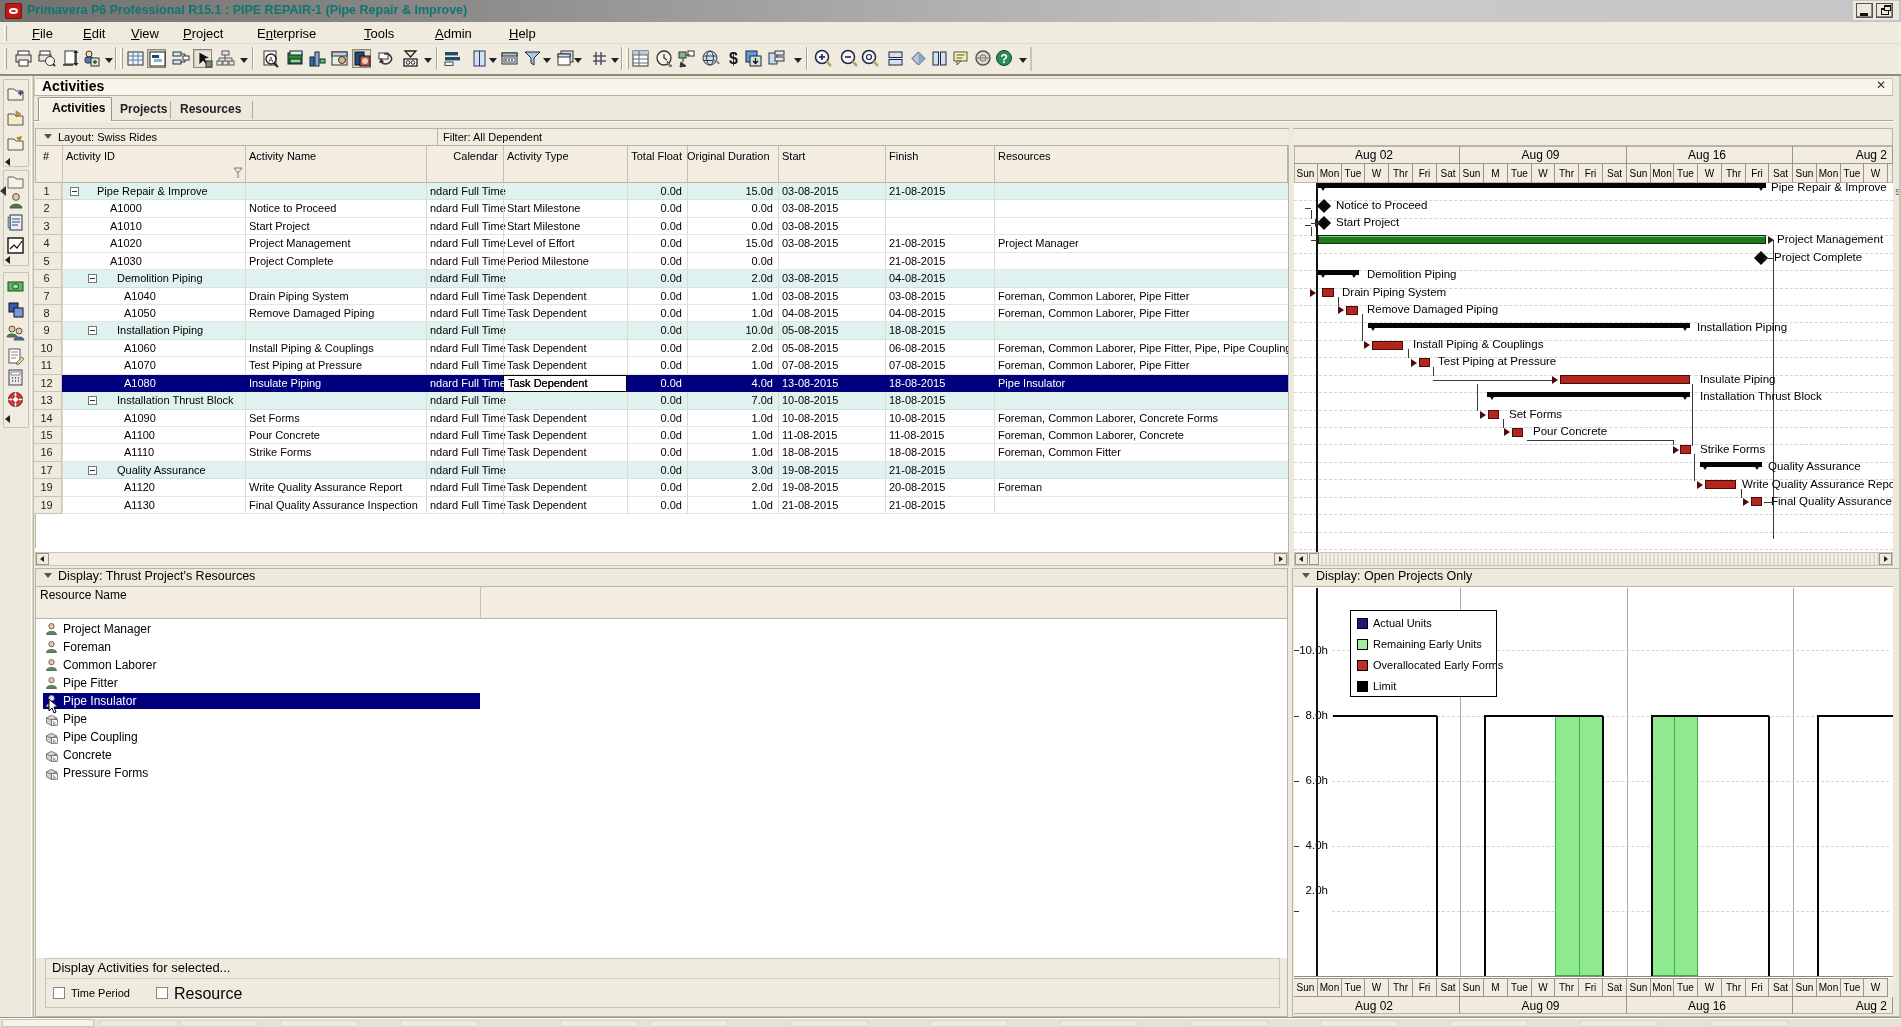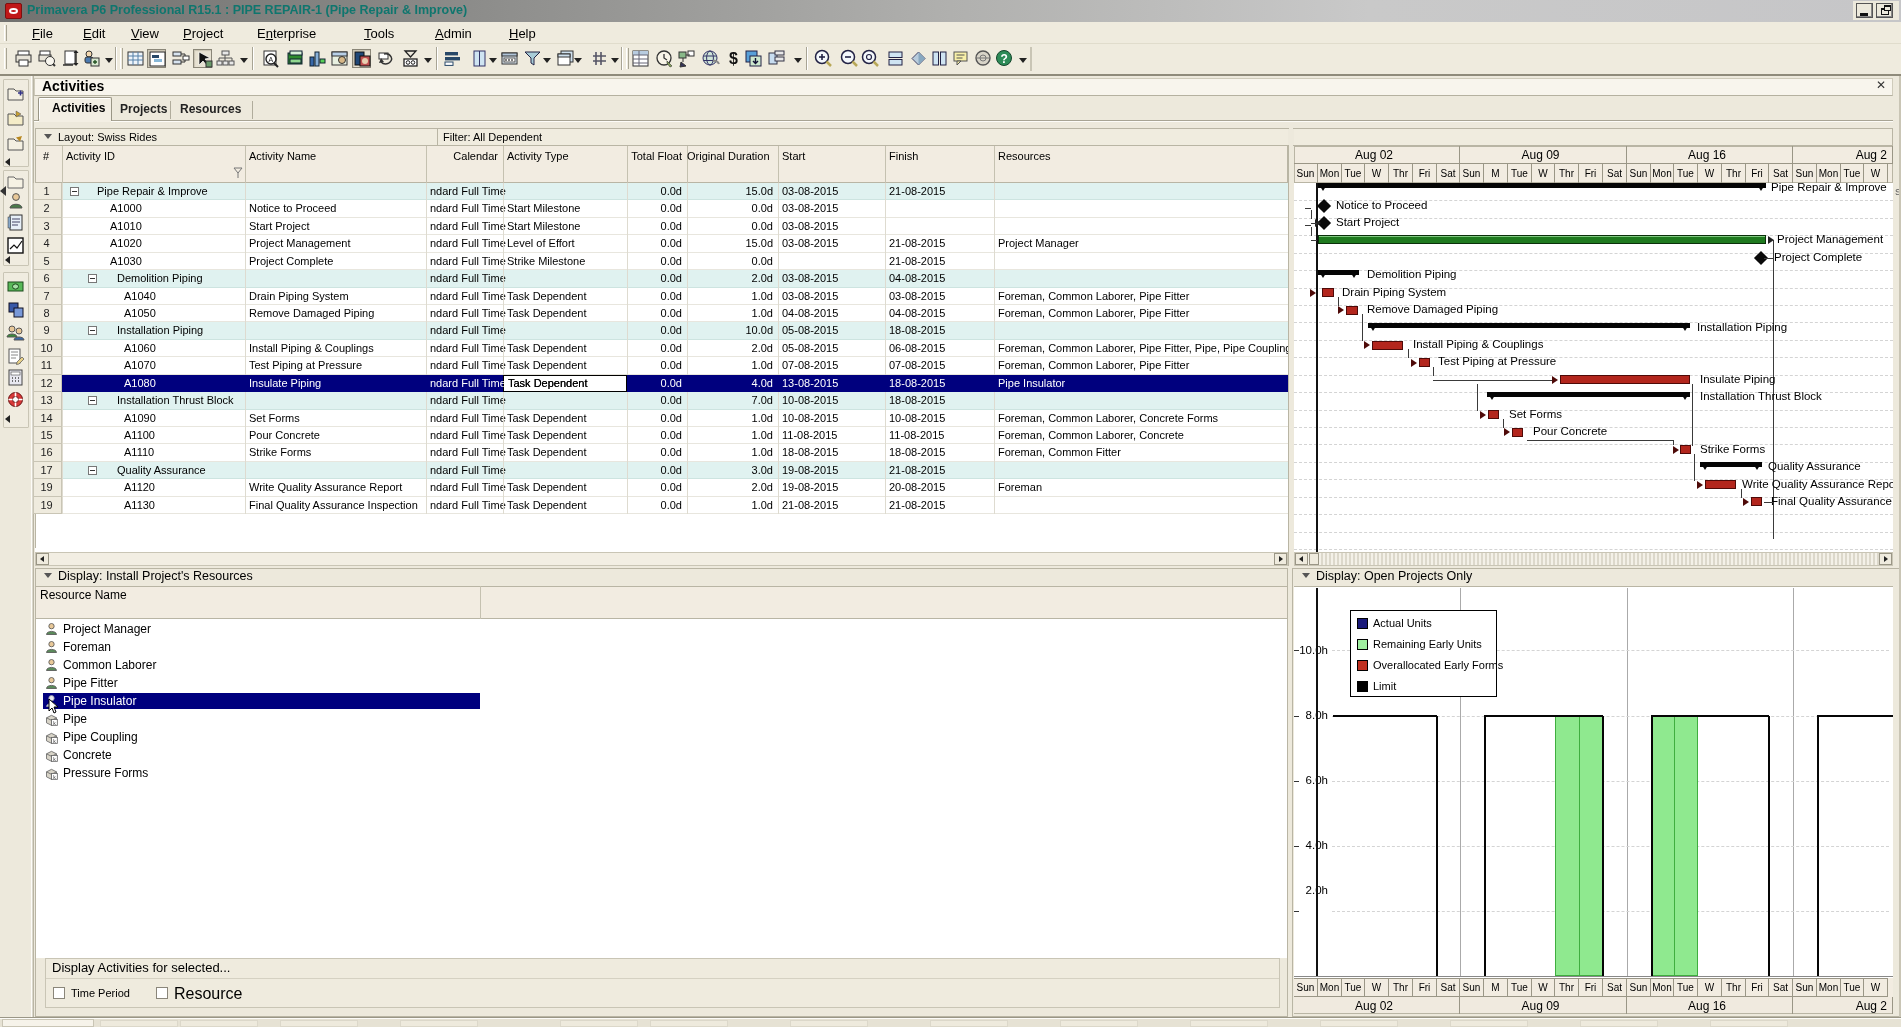--- a/index.html
+++ b/index.html
@@ -396,21 +396,21 @@
 <div class="t" style="left:0px;top:237px;left:687px;width:86px;text-align:right;color:#000">15.0d</div>
 <div class="t" style="left:782px;top:237px;color:#000">03-08-2015</div>
 <div class="t" style="left:889px;top:237px;color:#000">21-08-2015</div>
 <div class="t" style="left:998px;top:237px;color:#000">Project Manager</div>
 <div style="left:62px;top:253px;width:1226px;height:17px;background:#fff;border-bottom:1px solid #e8e6de"></div>
 <div style="left:33px;top:253px;width:29px;height:17px;background:#EFEBDE;border:1px solid #c9c5b5;border-top:none"></div>
 <div class="t" style="left:0px;top:255px;left:33px;width:27px;text-align:center;font-size:11px;color:#222">5</div>
 <div class="t" style="left:110px;top:255px;color:#000">A1030</div>
 <div class="t" style="left:249px;top:255px;color:#000">Project Complete</div>
 <div class="t" style="left:430px;top:255px;color:#000">ndard Full Time</div>
-<div class="t" style="left:507px;top:255px;color:#000">Strike Milestone</div>
+<div class="t" style="left:507px;top:255px;color:#000">Period Milestone</div>
 <div class="t" style="left:0px;top:255px;left:627px;width:55px;text-align:right;color:#000">0.0d</div>
 <div class="t" style="left:0px;top:255px;left:687px;width:86px;text-align:right;color:#000">0.0d</div>
 <div class="t" style="left:782px;top:255px;color:#000"></div>
 <div class="t" style="left:889px;top:255px;color:#000">21-08-2015</div>
 <div class="t" style="left:998px;top:255px;color:#000"></div>
 <div style="left:62px;top:270px;width:1226px;height:18px;background:#E0F2F0;border-bottom:1px solid #cde4e0"></div>
 <div style="left:33px;top:270px;width:29px;height:18px;background:#EFEBDE;border:1px solid #c9c5b5;border-top:none"></div>
 <div class="t" style="left:0px;top:272px;left:33px;width:27px;text-align:center;font-size:11px;color:#222">6</div>
 <div style="left:88px;top:274px;width:9px;height:9px;background:#fff;border:1px solid #777"></div>
 <div style="left:90px;top:278px;width:5px;height:1px;background:#333"></div>
@@ -769,21 +769,21 @@
 <div style="left:1295px;top:553px;width:13px;height:12px;background:#EFEBDE;border:1px solid #9a9686;z-index:3"></div>
 <div style="left:1299px;top:556px;width:0;height:0;border-top:3px solid transparent;border-bottom:3px solid transparent;border-right:4px solid #222;z-index:4"></div>
 <div style="left:1879px;top:553px;width:13px;height:12px;background:#EFEBDE;border:1px solid #9a9686;z-index:3"></div>
 <div style="left:1884px;top:556px;width:0;height:0;border-top:3px solid transparent;border-bottom:3px solid transparent;border-left:4px solid #222;z-index:4"></div>
 <div style="left:1309px;top:553px;width:10px;height:12px;background:#EFEBDE;border:1px solid #9a9686;z-index:3"></div>
 <div style="left:1289px;top:128px;width:4px;height:438px;background:#EDE9DC"></div>
 <div style="left:1893px;top:146px;width:8px;height:420px;background:#EDE9DC"></div>
 <div class="t" style="left:1895px;top:186px;font-size:9px;color:#555">S</div>
 <div style="left:35px;top:568px;width:1253px;height:449px;background:#EDE9DC;border:1px solid #b9b5a4"></div>
 <div style="left:44px;top:573px;width:8px;height:5px;border-left:4px solid transparent;border-right:4px solid transparent;border-top:5px solid #555"></div>
-<div class="t" style="left:58px;top:570px;font-size:12.5px">Display: Install Project's Resources</div>
+<div class="t" style="left:58px;top:570px;font-size:12.5px">Display: Thrust Project's Resources</div>
 <div style="left:36px;top:586px;width:1251px;height:33px;background:#F2ECE1;border-top:1px solid #b9b5a4;border-bottom:1px solid #b9b5a4"></div>
 <div class="t" style="left:40px;top:589px;font-size:12px">Resource Name</div>
 <div style="left:480px;top:586px;width:1px;height:33px;background:#c5c1b0"></div>
 <div style="left:36px;top:619px;width:1251px;height:339px;background:#fff"></div>
 <div style="left:44px;top:622px;width:15px;height:15px"><svg width="15" height="15" viewBox="0 0 18 18">
       <circle cx="9" cy="5" r="3.2" fill="#e8c898" stroke="#555"></circle>
       <path d="M3 15 c0-5 12-5 12 0z" fill="#5a8a5a" stroke="#555"></path>
     </svg></div>
 <div class="t" style="left:63px;top:623px;font-size:12px">Project Manager</div>
 <div style="left:44px;top:640px;width:15px;height:15px"><svg width="15" height="15" viewBox="0 0 18 18">

